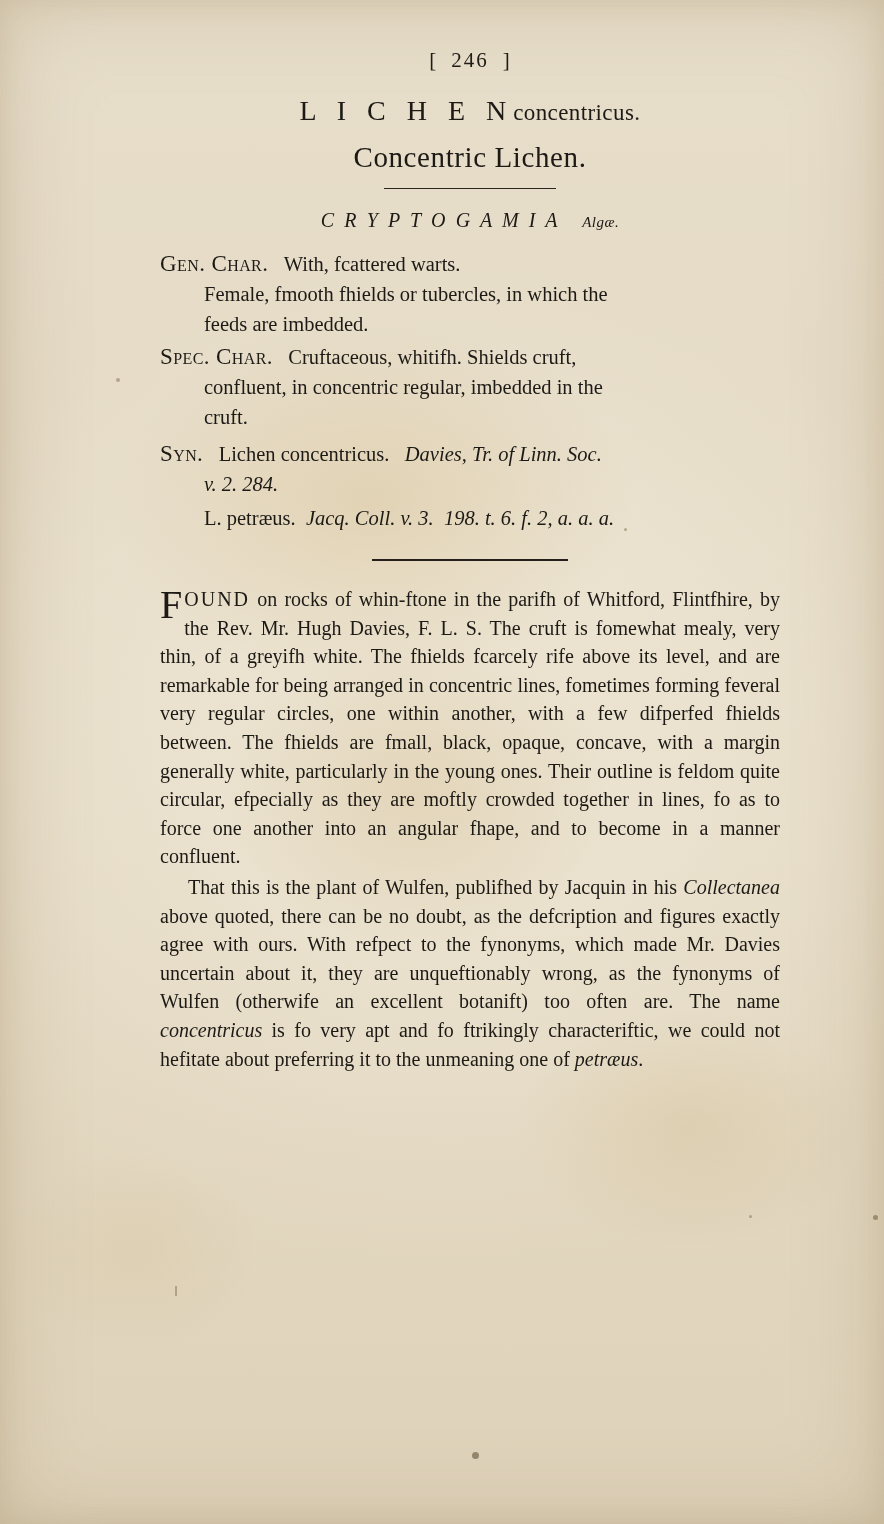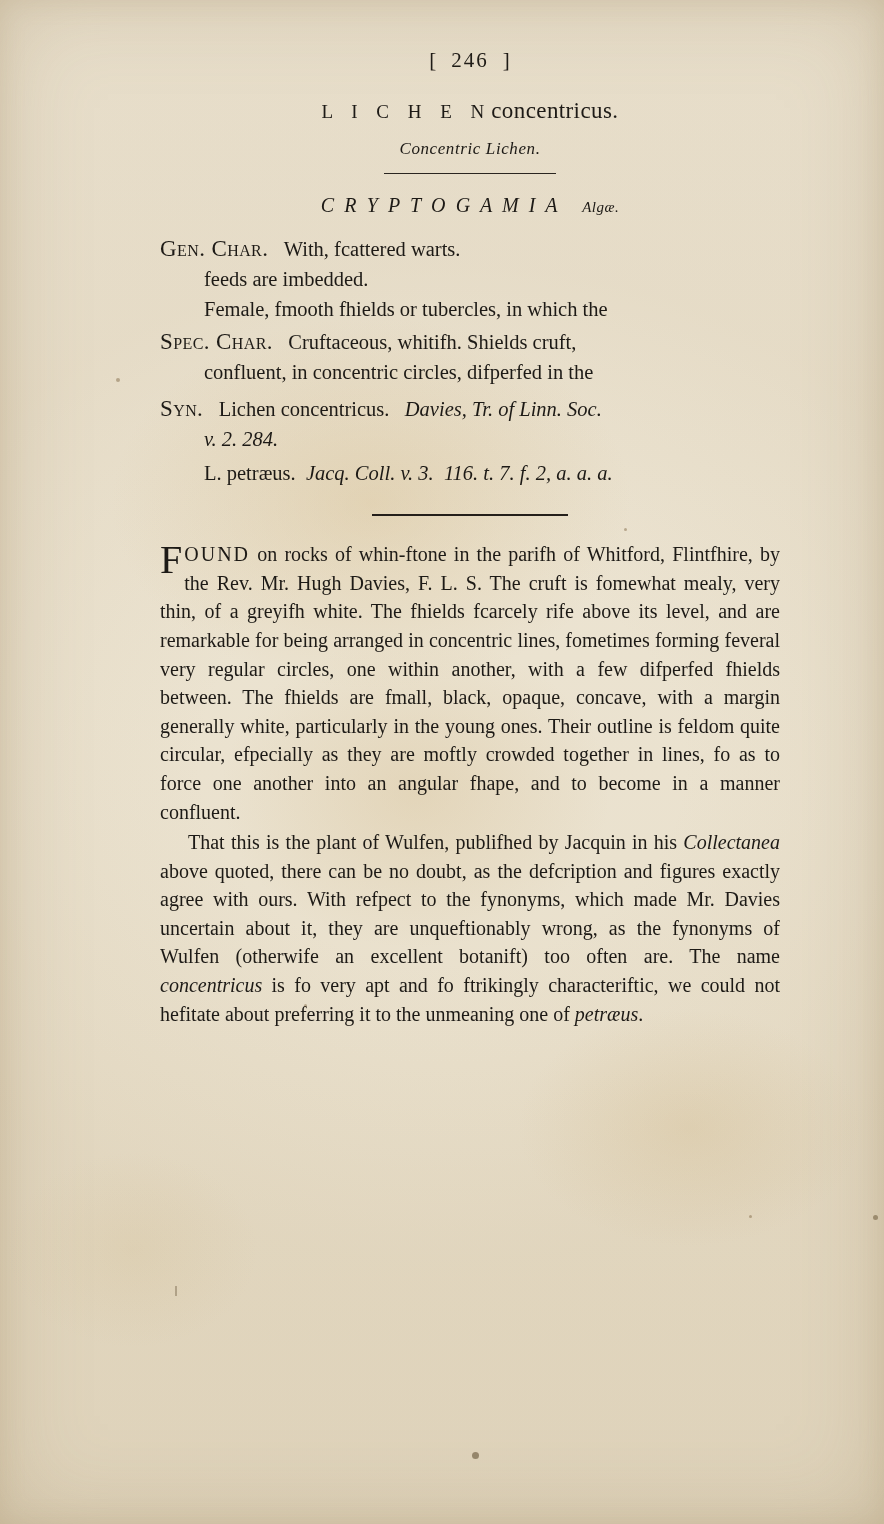--- a/index.html
+++ b/index.html
@@ -65,31 +65,30 @@
   .folio .num { letter-spacing: 2px; padding: 0 14px; }
 
   .headline {
     text-align: center;
     font-size: 26px;
     margin-bottom: 14px;
     white-space: nowrap;
   }
   .headline .genus {
     letter-spacing: 7px;
-    font-size: 19px;
+    font-size: 28px;
   }
   .headline .species {
     font-size: 23px;
     letter-spacing: 0.4px;
   }
 
   .english-name {
     text-align: center;
-    font-style: italic;
-    font-size: 17px;
+    font-size: 29px;
     letter-spacing: 0.6px;
   }
 
   .rule-short {
     width: 172px;
     height: 1px;
     background: #2a2520;
     margin: 14px auto 20px auto;
   }
   .rule-thick {
@@ -198,42 +197,43 @@
     <div class="class-line">
       <span>C R Y P T O G A M I A</span><span class="alg ital">Algæ.</span>
     </div>
 
     <div class="char-block">
 
       <div class="char-para">
         <span class="lbl smallcaps-first">Gen. Char.</span>
         &nbsp;&nbsp;<span>With, fcattered warts.</span>
       </div>
+      <div class="char-para indent-cont">Female, fmooth fhields or tubercles, in which the</div>
       <div class="char-para indent-cont">feeds are imbedded.</div>
-      <div class="char-para indent-cont">Female, fmooth fhields or tubercles, in which the</div>
 
       <div class="char-para">
         <span class="lbl smallcaps-first">Spec. Char.</span>
         &nbsp;&nbsp;<span>Cruftaceous, whitifh.  Shields cruft,</span>
       </div>
-      <div class="char-para indent-cont">confluent, in concentric circles, difperfed in the</div>
+      <div class="char-para indent-cont">confluent, in concentric regular, imbedded in the</div>
+      <div class="char-para indent-cont">cruft.</div>
 
       <div class="char-para" style="margin-top:6px;">
         <span class="lbl smallcaps-first">Syn.</span>
         &nbsp;&nbsp;<span>Lichen concentricus.</span>
         &nbsp;&nbsp;<span class="ital">Davies, Tr. of Linn. Soc.</span>
       </div>
       <div class="char-para indent-cont">
         <span class="ital">v. 2. 284.</span>
       </div>
 
       <div class="char-para indent-cont" style="margin-top:6px;">
         <span>L. petræus.</span>
         &nbsp;<span class="ital">Jacq. Coll. v. 3.</span>
-        &nbsp;<span class="ital">116. t. 7. f. 2, a. a. a.</span>
+        &nbsp;<span class="ital">198. t. 6. f. 2, a. a. a.</span>
       </div>
 
     </div>
 
     <div class="rule-thick"></div>
 
     <div class="body-text">
       <p>
         <span class="dropcap">F</span><span class="spaced">OUND</span>
         <span>on rocks of whin-ftone in the parifh of Whitford, Flintfhire, by the Rev. Mr. Hugh Davies, F. L. S.   The cruft is fomewhat mealy, very thin, of a greyifh white.   The fhields fcarcely rife above its level, and are remarkable for being arranged in concentric lines, fometimes forming feveral very regular circles, one within another, with a few difperfed fhields between.   The fhields are fmall, black, opaque, concave, with a margin generally white, particularly in the young ones. Their outline is feldom quite circular, efpecially as they are moftly crowded together in lines, fo as to force one another into an angular fhape, and to become in a manner confluent.</span>

